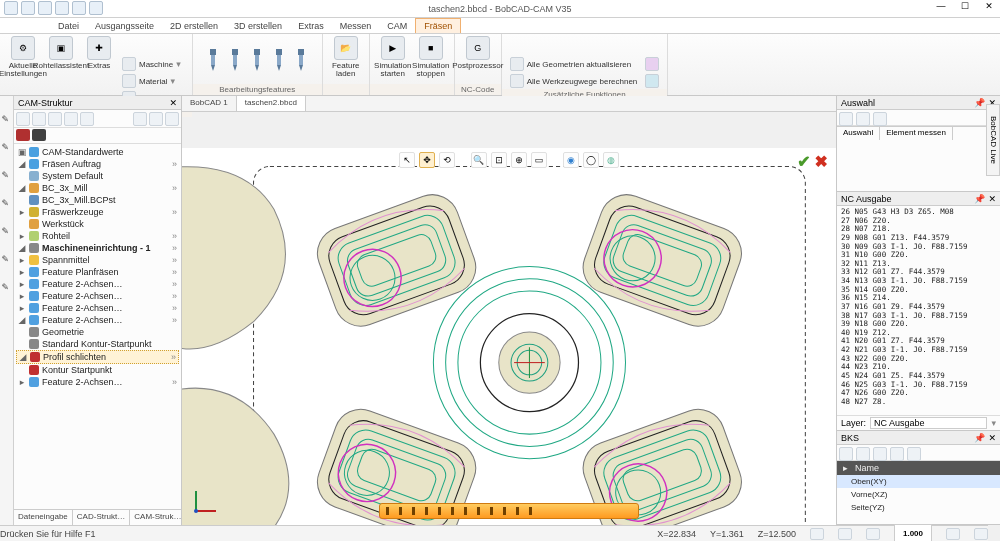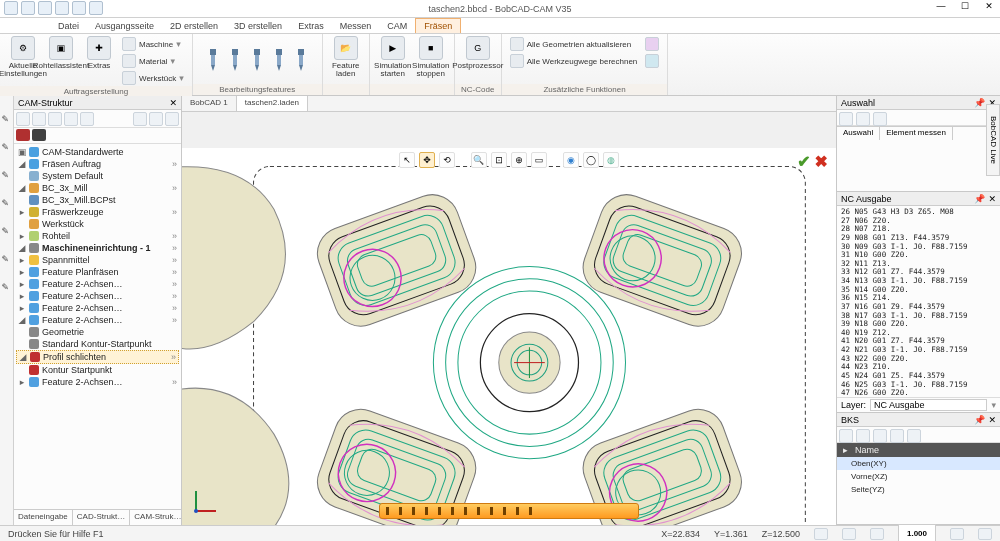--- a/index.html
+++ b/index.html
@@ -27,21 +27,21 @@
   .ribbon-group .group-body { display: flex; gap: 4px; align-items: flex-start; flex: 1; }
   .rbtn-lg { width: 34px; display: flex; flex-direction: column; align-items: center; gap: 2px; cursor: pointer; }
   .rbtn-lg .ico { width: 24px; height: 24px; background:#e8ecf0; border:1px solid #c0c8d0; border-radius:3px; display:flex; align-items:center; justify-content:center; }
   .rbtn-lg .lbl { font-size: 8px; color:#333; text-align:center; line-height:1; }
   .rbtn-sm { display:flex; align-items:center; gap:3px; cursor:pointer; padding:1px 2px; }
   .rbtn-sm .ico { width:14px; height:14px; background:#e8ecf0; border:1px solid #c8d0d8; border-radius:2px; }
   .rbtn-sm .lbl { font-size:8px; color:#333; }
   .millbit { width:14px; height:22px; display:inline-block; }
   .millbit svg { width:100%; height:100%; }
 
-  .col { display:flex; flex-direction:column; gap:1px; }
+  .col { display:flex; flex-direction:column; gap:1px;margin-top:20px; }
 
   
   .main { position:absolute; top:96px; bottom:16px; left:0; right:0; display:flex; }
 
   
   .leftrail { width:14px; background:#f5f5f5; border-right:1px solid #d0d0d0; display:flex; flex-direction:column; gap:18px; padding-top:18px; align-items:center; }
   .leftrail span { width:10px; height:10px; color:#444; }
 
   
   .leftpanel { width:168px; background:#fcfcfc; border-right:1px solid #c8c8c8; display:flex; flex-direction:column; }
@@ -88,21 +88,21 @@
 
   .ncline { font-family: Consolas, monospace; font-size:7.5px; line-height:1.15; white-space:nowrap; color:#222; }
 
   .bkshdr { height:14px; background:#555; color:#eee; display:flex; align-items:center; padding:0 6px; font-size:8px; }
   .bksrow { padding:2px 14px; font-size:8px; color:#222; }
   .bksrow.sel { background:#d8e8ff; }
 
   .sidebar-tab { position:absolute; right:0; top:104px; width:14px; height:72px; background:#f4f4f4; border:1px solid #ccc; writing-mode:vertical-rl; font-size:8px; text-align:center; padding:4px 1px; cursor:pointer; }
 
   
-  .statusbar { position:absolute; bottom:0; left:0; right:0; height:16px; background:#f4f4f4; border-top:1px solid #ccc; display:flex; align-items:center; font-size:8px; color:#444; padding:0 8px; gap:14px; }
+  .statusbar { position:absolute; bottom:0; left:0; right:12px; height:16px; background:#f4f4f4; border-top:1px solid #ccc; display:flex; align-items:center; font-size:8px; color:#444; padding:0 0; gap:14px; }
   .statusbar .spacer { flex:1; }
   .statusbar .sbtn { width:14px; height:12px; background:#eef2f6; border:1px solid #ccd4dc; border-radius:2px; }
   .statusbar input { width:38px; height:20px; font-size:8px; border:1px solid #ccc; text-align:center;font-weight:bold; }
 </style>
 </head>
 <body>
 
 <div class="titlebar">
   <div class="quickaccess">
     <span class="qa-btn"></span>
@@ -412,21 +412,21 @@
         <div class="ptab">CAD-Strukt…</div>
         <div class="ptab">CAM-Struk…</div>
         <div class="ptab">BopA…</div>
         <div class="ptab">Operation…</div>
       </div>
   </div>
 
   <div class="center">
     <div class="doctabs" id="doctabs">
         <div class="dtab">BobCAD 1</div>
-        <div class="dtab active">taschen2.laden</div>
+        <div class="dtab active">taschen2.bbcd</div>
       </div>
     <div class="viewport">
       <svg class="cad-svg" viewBox="0 0 640 410">
 
         <rect x="70" y="18" width="540" height="380" fill="none" stroke="#444" stroke-dasharray="4 3" rx="16"></rect>
 
         <path d="M -20 20 Q 60 10 90 60 Q 120 120 70 170 Q 20 210 -20 190 Z" fill="#e8e4c8" stroke="#888"></path>
         <path d="M -20 240 Q 50 220 90 280 Q 130 350 60 400 Q 0 430 -20 400 Z" fill="#e8e4c8" stroke="#888"></path>
 
         <circle cx="340" cy="210" r="48" fill="none" stroke="#222" stroke-width="1.2"></circle>
@@ -574,21 +574,21 @@
           <div class="ncline">47 N26 G00 Z20.</div>
           <div class="ncline">48 N27 Z8.</div>
         </div>
       <div style="padding:1px 4px; border-top:1px solid #ddd; display:flex; gap:4px; align-items:center;">
         <span>Layer:</span>
         <span style="flex:1; border:1px solid #ccc; padding:0 3px; background:#fff">NC Ausgabe</span>
         <span style="color:#888">▾</span>
       </div>
     </div>
 
-    <div class="panel" style="height:112px">
+    <div class="panel" style="height:94px">
       <div class="ph">
           <span>BKS</span>
           <span>📌 ✕</span>
         </div>
       <div class="pt">
           <span class="tb"></span>
           <span class="tb"></span>
           <span class="tb"></span>
           <span class="tb"></span>
           <span class="tb"></span>

